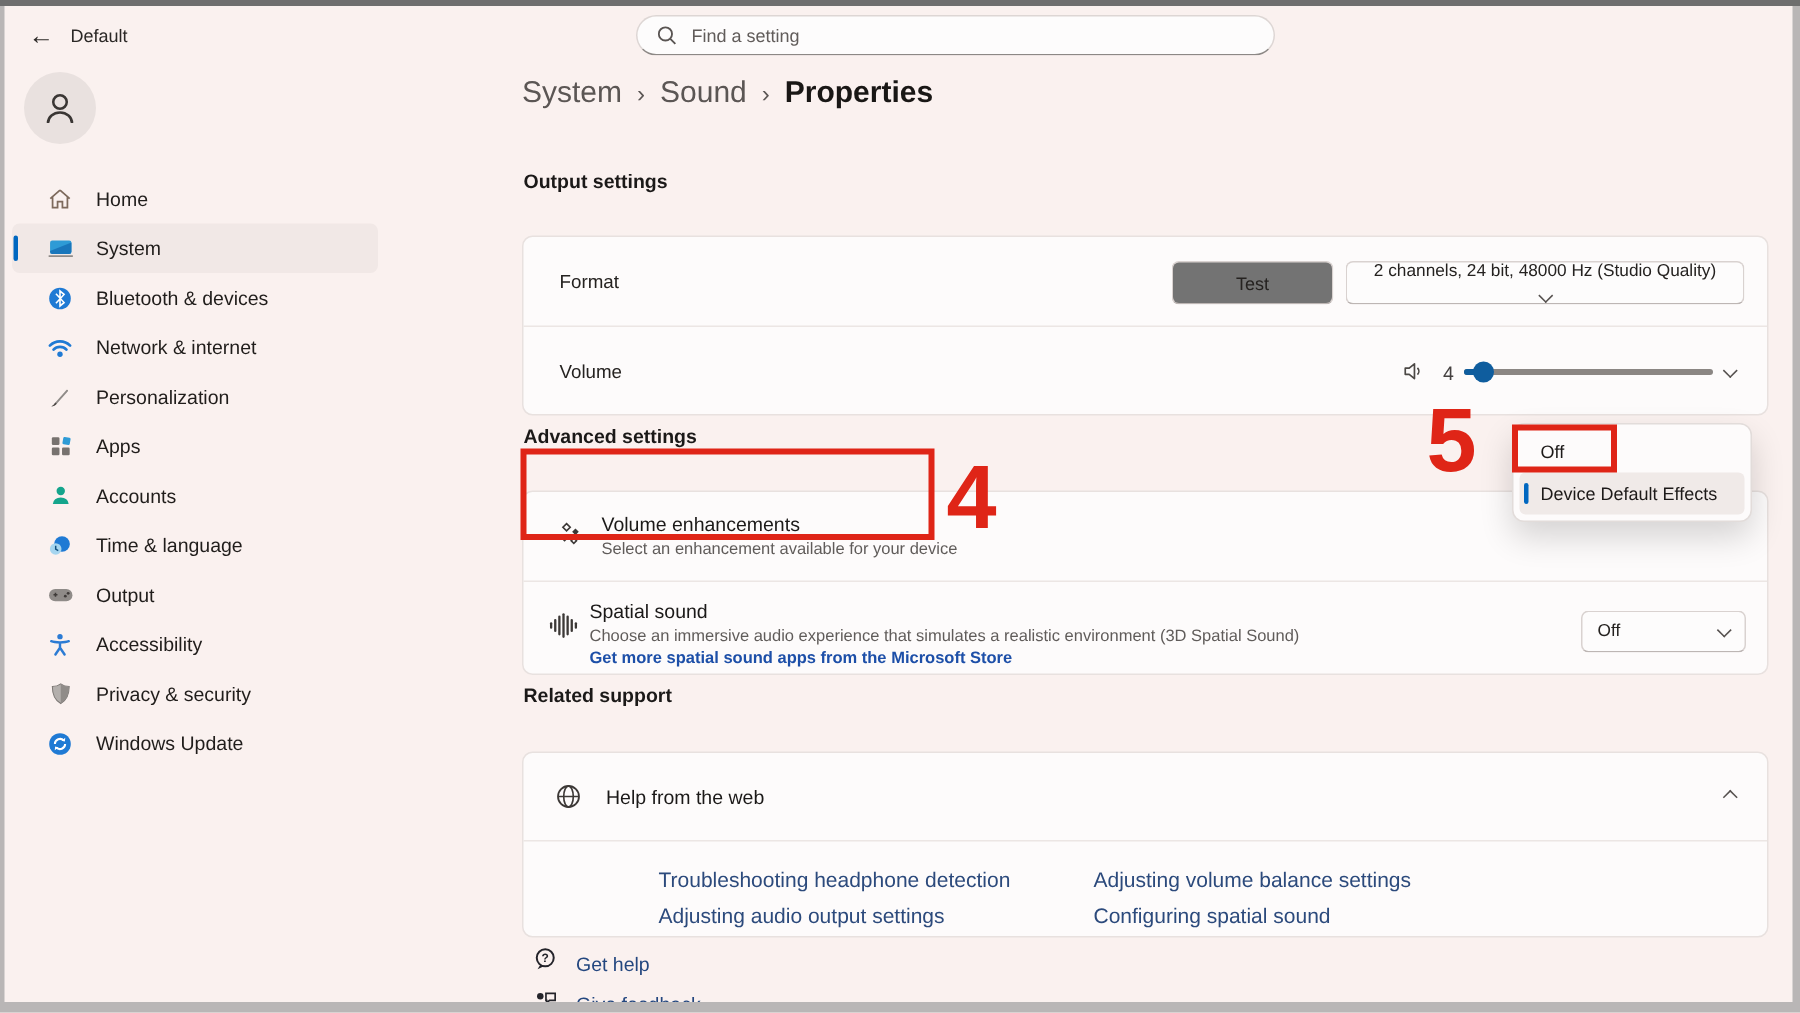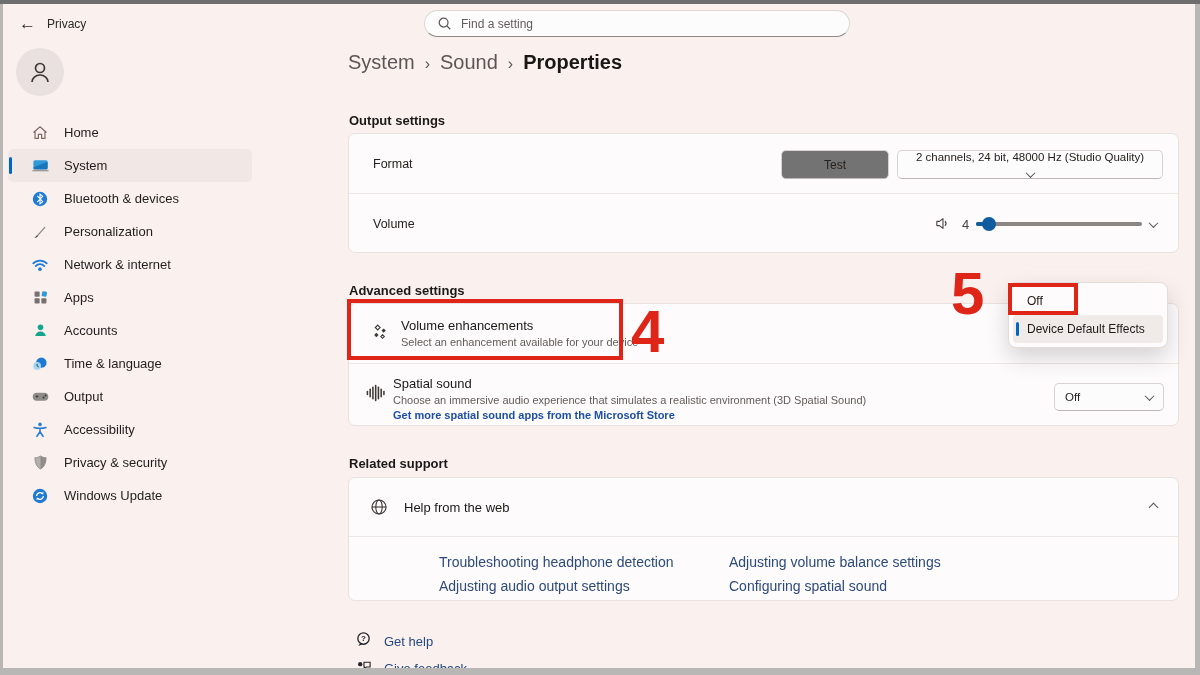--- a/index.html
+++ b/index.html
@@ -24,21 +24,21 @@
   .sideitem.selected { background:#f1e8e6; }
   .accent-bar { position:absolute; left:1px; top:8px; width:3px; height:17px; border-radius:2px; background:#0067c0; }
 
   
   .breadcrumb { position:absolute; left:345px; top:47px; font-size:20px; color:#5b5654; display:flex; align-items:baseline; gap:10px; }
   .breadcrumb .sep { font-size:16px; color:#5b5654; }
   .breadcrumb .current { color:#191715; font-weight:700; }
   .crumb { cursor:pointer; }
 
   .section-h { position:absolute; font-size:13px; font-weight:700; color:#1b1918; }
-  .card { position:absolute; left:345px; width:831px; background:#fdfbfb; border:1px solid #e8e1df; border-radius:7px; }
+  .card { position:absolute; left:345px; width:831px; background:#fdfbfb; border:1px solid #e8e1df; border-radius:7px;margin-top:24px; }
   .divider { position:absolute; left:0; right:0; height:1px; background:#ece6e4; }
   .rowlabel { font-size:12.5px; color:#252220; }
   .subtext { font-size:11px; color:#605c5a; }
 
   .btn { position:absolute; background:#737373; border:1px solid #d9d2d0; border-bottom-color:#bdb6b4; border-radius:5px; font-size:12px; color:#252220; display:flex; align-items:center; justify-content:center; cursor:pointer; }
   .select { position:absolute; background:#fdfcfc; border:1px solid #d9d2d0; border-bottom-color:#bdb6b4; border-radius:5px; font-size:11.5px; color:#252220; display:flex; align-items:center; padding:0 10px; cursor:pointer; }
   .select .val { flex:1; white-space:nowrap; overflow:hidden; }
   .chev { width:7px; height:7px; border-right:1.4px solid #55504e; border-bottom:1.4px solid #55504e; display:inline-block; }
   .chev.down { transform:rotate(45deg) translate(-1px,-1px); }
   .chev.up { transform:rotate(-135deg); }
@@ -64,21 +64,21 @@
   .footlink { display:flex; align-items:center; gap:12px; position:absolute; left:352px; cursor:pointer; }
   .footlink .txt { font-size:13px; color:#24477f; }
 </style>
 </head>
 <body>
 
 <div class="frame-top"></div>
 <div class="window">
 
   <div class="back"><span>←</span></div>
-  <div class="app-title">Privacy</div>
+  <div class="app-title">Default</div>
   <div class="search-pill">
     <svg width="15" height="15" viewBox="0 0 17 17">
         <circle cx="7.5" cy="7.5" r="5" fill="none" stroke="#5a5553" stroke-width="1.4"></circle>
         <path d="M11.2 11.2 L15 15" stroke="#5a5553" stroke-width="1.4"></path>
       </svg>
     <input placeholder="Find a setting" style="">
   </div>
   <div class="avatar">
     <svg width="30" height="30" viewBox="0 0 30 30">
         <circle cx="15" cy="11" r="4.5" fill="none" stroke="#3a3634" stroke-width="1.7"></circle>
@@ -111,35 +111,35 @@
           <svg width="18" height="18" viewBox="0 0 20 20">
             <circle cx="10" cy="10" r="8" fill="#1f7ad4"></circle>
             <path d="M7 6.5 L13 13 L10 15.5 V4.5 L13 7 L7 13.5" stroke="#fff" stroke-width="1.2" fill="none"></path>
           </svg>
         </span>
       <span class="lbl">Bluetooth &amp; devices</span>
     </div>
     <div class="sideitem">
       <span class="ico">
           <svg width="18" height="18" viewBox="0 0 20 20">
-            <path d="M3.5 16.5 C5.2 16.1 5.6 15.2 6.6 13.7 L14.6 4.6 C15.4 3.7 16.5 4.7 15.7 5.6 L7.6 14.6 C6.2 16.1 5.2 16.5 3.5 16.5 Z" fill="#8f8b88"></path>
-            <path d="M6.6 13.7 L7.6 14.6 C6.2 16.1 5.2 16.5 3.5 16.5 C4.6 16 5.6 15.2 6.6 13.7 Z" fill="#4c4845"></path>
-          </svg>
-        </span>
-      <span class="lbl">Personalization</span>
-    </div>
-    <div class="sideitem">
-      <span class="ico">
-          <svg width="18" height="18" viewBox="0 0 20 20">
             <path d="M2.5 8.2 a10.5 10.5 0 0 1 15 0" stroke="#1f7ad4" fill="none" stroke-width="2" stroke-linecap="round"></path>
             <path d="M5.2 11.2 a6.6 6.6 0 0 1 9.6 0" stroke="#1f7ad4" fill="none" stroke-width="2" stroke-linecap="round"></path>
             <circle cx="10" cy="14.6" r="2" fill="#1f7ad4"></circle>
           </svg>
         </span>
       <span class="lbl">Network &amp; internet</span>
+    </div>
+    <div class="sideitem">
+      <span class="ico">
+          <svg width="18" height="18" viewBox="0 0 20 20">
+            <path d="M3.5 16.5 C5.2 16.1 5.6 15.2 6.6 13.7 L14.6 4.6 C15.4 3.7 16.5 4.7 15.7 5.6 L7.6 14.6 C6.2 16.1 5.2 16.5 3.5 16.5 Z" fill="#8f8b88"></path>
+            <path d="M6.6 13.7 L7.6 14.6 C6.2 16.1 5.2 16.5 3.5 16.5 C4.6 16 5.6 15.2 6.6 13.7 Z" fill="#4c4845"></path>
+          </svg>
+        </span>
+      <span class="lbl">Personalization</span>
     </div>
     <div class="sideitem">
       <span class="ico">
           <svg width="17" height="17" viewBox="0 0 20 20">
             <rect x="3" y="3" width="6" height="6" rx="1" fill="#77726f"></rect>
             <rect x="3" y="11" width="6" height="6" rx="1" fill="#77726f"></rect>
             <rect x="11" y="11" width="6" height="6" rx="1" fill="#77726f"></rect>
             <rect x="11.6" y="3" width="5.8" height="5.8" rx="1" transform="rotate(10 14.5 6)" fill="#2e9bd6"></rect>
           </svg>
         </span>

